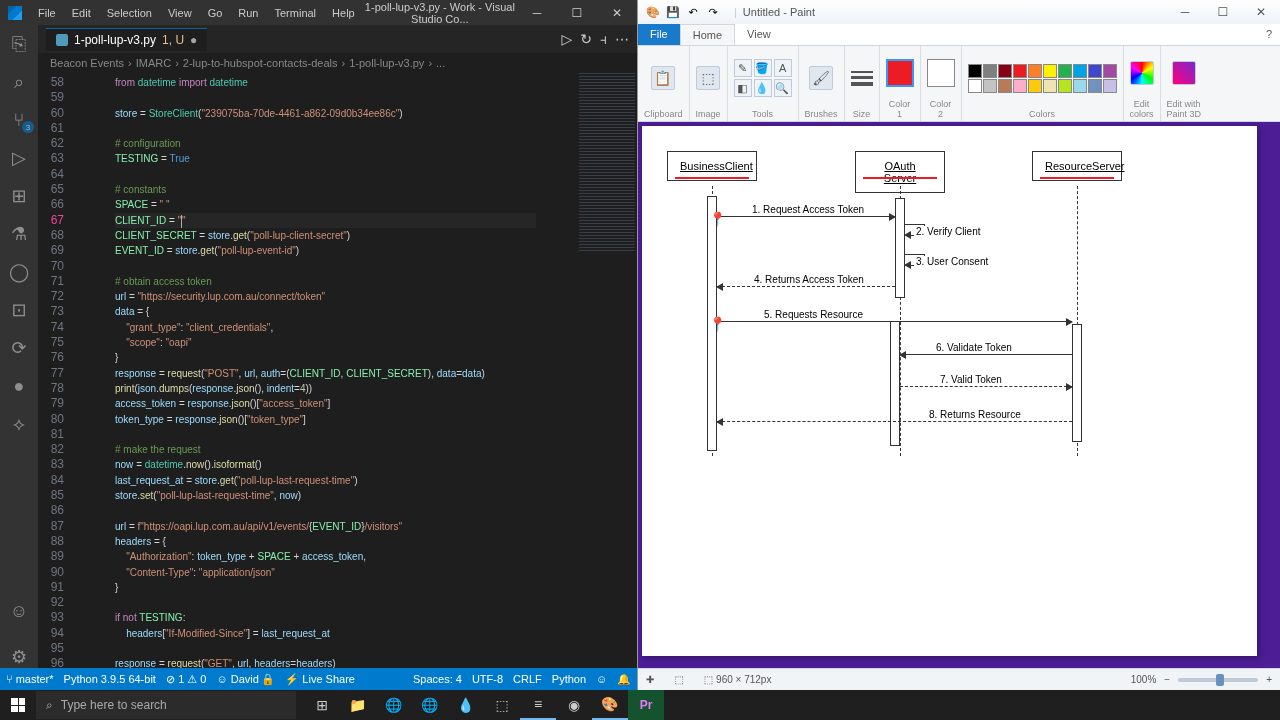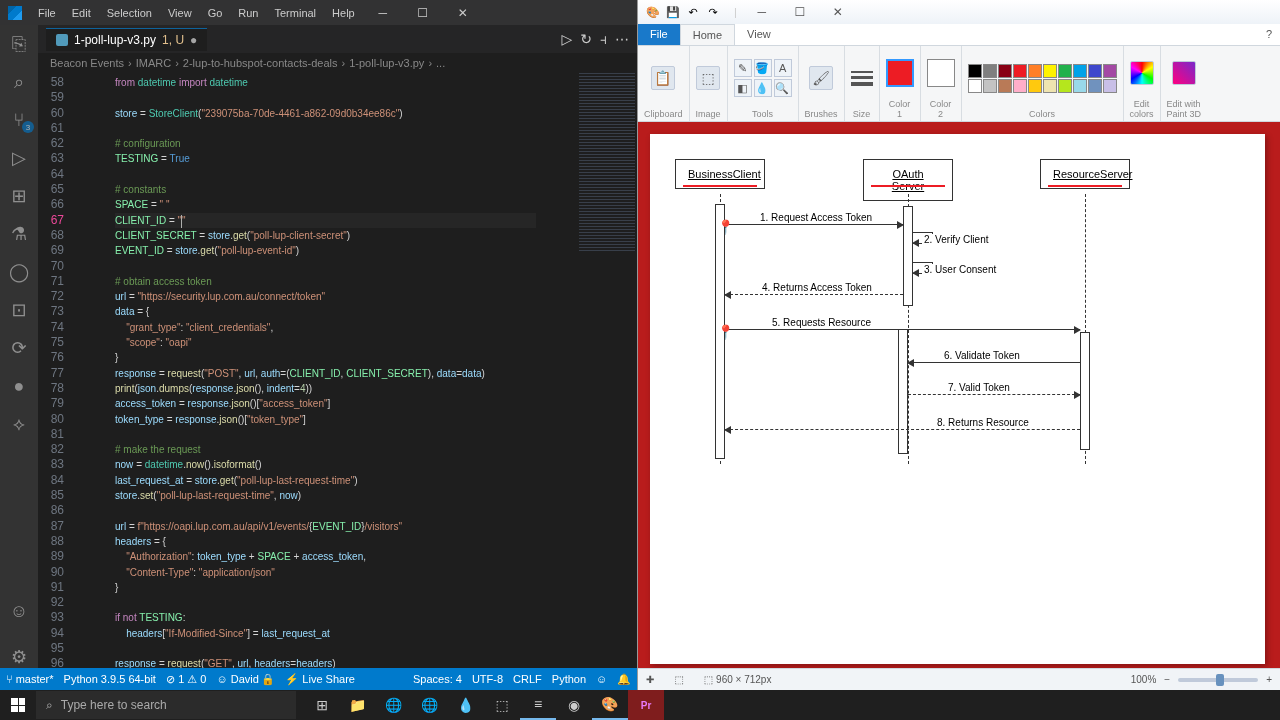--- a/index.html
+++ b/index.html
@@ -69,21 +69,21 @@
 .pt-tools-grid span { width: 18px; height: 18px; border: 1px solid #c0cada; background: #eef3f8; display: flex; align-items: center; justify-content: center; font-size: 11px; }
 .pt-shapes-grid { display: grid; grid-template-columns: repeat(4, 14px); gap: 1px; }
 .pt-shapes-grid span { width: 14px; height: 12px; border: 1px solid #9fb3c8; }
 .pt-size-lines { display: flex; flex-direction: column; gap: 3px; width: 22px; }
 .pt-size-lines span { height: 2px; background: #555; }
 .pt-color-swatch { width: 28px; height: 28px; border: 1px solid #888; }
 .pt-color-swatch.c1 { background: #ed1c24; border: 2px solid #3399ff; }
 .pt-color-swatch.c2 { background: #fff; }
 .pt-palette { display: grid; grid-template-columns: repeat(10, 14px); gap: 1px; }
 .pt-palette span { width: 14px; height: 14px; border: 1px solid #888; }
-.pt-canvas-wrap { flex: 1; background: #b91c1c; overflow: auto; position: relative; padding: 12px; }
+.pt-canvas-wrap { flex: 1; background: #4c1d95; overflow: auto; position: relative; padding: 4px; }
 .pt-canvas { background: #fff; width: 615px; height: 530px; position: relative; box-shadow: 2px 2px 6px rgba(0,0,0,0.3); }
 .pt-status { height: 22px; background: #f1f4f7; border-top: 1px solid #d0d7de; display: flex; align-items: center; font-size: 10px; color: #555; padding: 0 8px; gap: 20px; }
 .pt-status .rt { margin-left: auto; display: flex; align-items: center; gap: 8px; }
 .zoom-slider { width: 80px; height: 4px; background: #c0cada; position: relative; border-radius: 2px; }
 .zoom-thumb { position: absolute; left: 38px; top: -4px; width: 8px; height: 12px; background: #6892be; border-radius: 2px; }
 
 
 .seq-box { position: absolute; border: 1px solid #333; padding: 8px 12px; font-size: 11px; background: #fff; text-align: center; }
 .seq-box span { text-decoration: underline; }
 .seq-red { position: absolute; height: 2px; background: #ed1c24; }
@@ -119,20 +119,21 @@
     <div class="vs-menu" id="vs-menu">
         <span>File</span>
         <span>Edit</span>
         <span>Selection</span>
         <span>View</span>
         <span>Go</span>
         <span>Run</span>
         <span>Terminal</span>
         <span>Help</span>
       </div>
+    <div class="vs-title-text">1-poll-lup-v3.py - Work - Visual Studio Co...</div>
     <div class="vs-win-ctrl">
       <span>─</span>
       <span>☐</span>
       <span>✕</span>
     </div>
   </div>
   <div class="vs-body">
     <div class="vs-activity">
       <div class="ai">⎘</div>
       <div class="ai">⌕</div>
@@ -242,20 +243,21 @@
 
 <div class="paint">
   <div class="pt-title">
     <div class="pt-qa">
       <span>🎨</span>
       <span>💾</span>
       <span>↶</span>
       <span>↷</span>
     </div>
     <span style="color:#ccc;margin:0 6px">|</span>
+    <div class="pt-title-text">Untitled - Paint</div>
     <div class="pt-win-ctrl">
       <span>─</span>
       <span>☐</span>
       <span>✕</span>
     </div>
   </div>
   <div class="pt-ribbon-tabs">
     <div class="pt-rtab file">File</div>
     <div class="pt-rtab active">Home</div>
     <div class="pt-rtab">View</div>
@@ -437,15 +439,15 @@
   <div class="tb-icons">
     <span>⊞</span>
     <span>📁</span>
     <span>🌐</span>
     <span>🌐</span>
     <span>💧</span>
     <span>⬚</span>
     <span class="active">≡</span>
     <span>◉</span>
     <span class="active">🎨</span>
-    <span style="background:#7f1d1d;color:#e879f9;font-size:10px;font-weight:bold">Pr</span>
+    <span style="background:#14532d;color:#e879f9;font-size:12px;font-weight:bold">Pr</span>
   </div>
 </div>
 
 </body></html>

